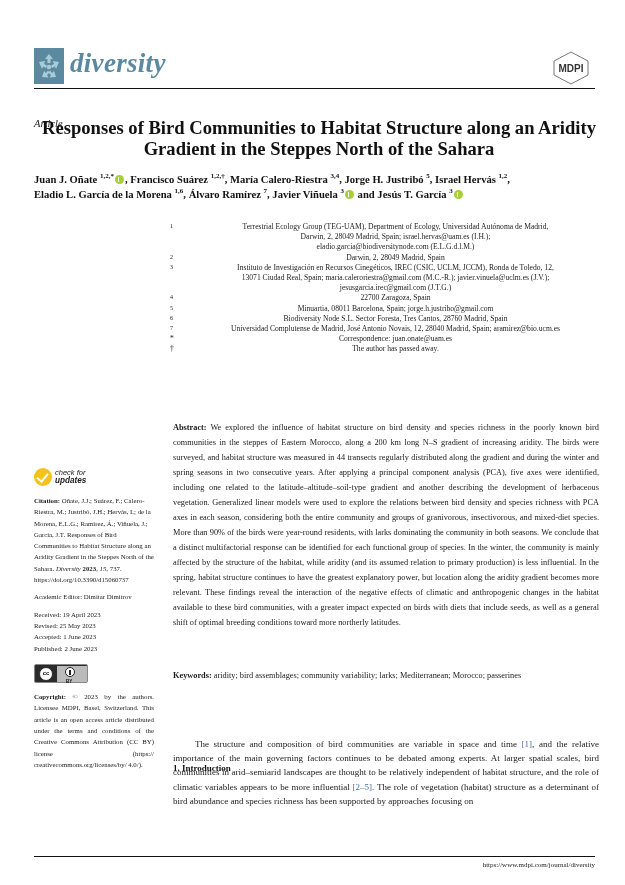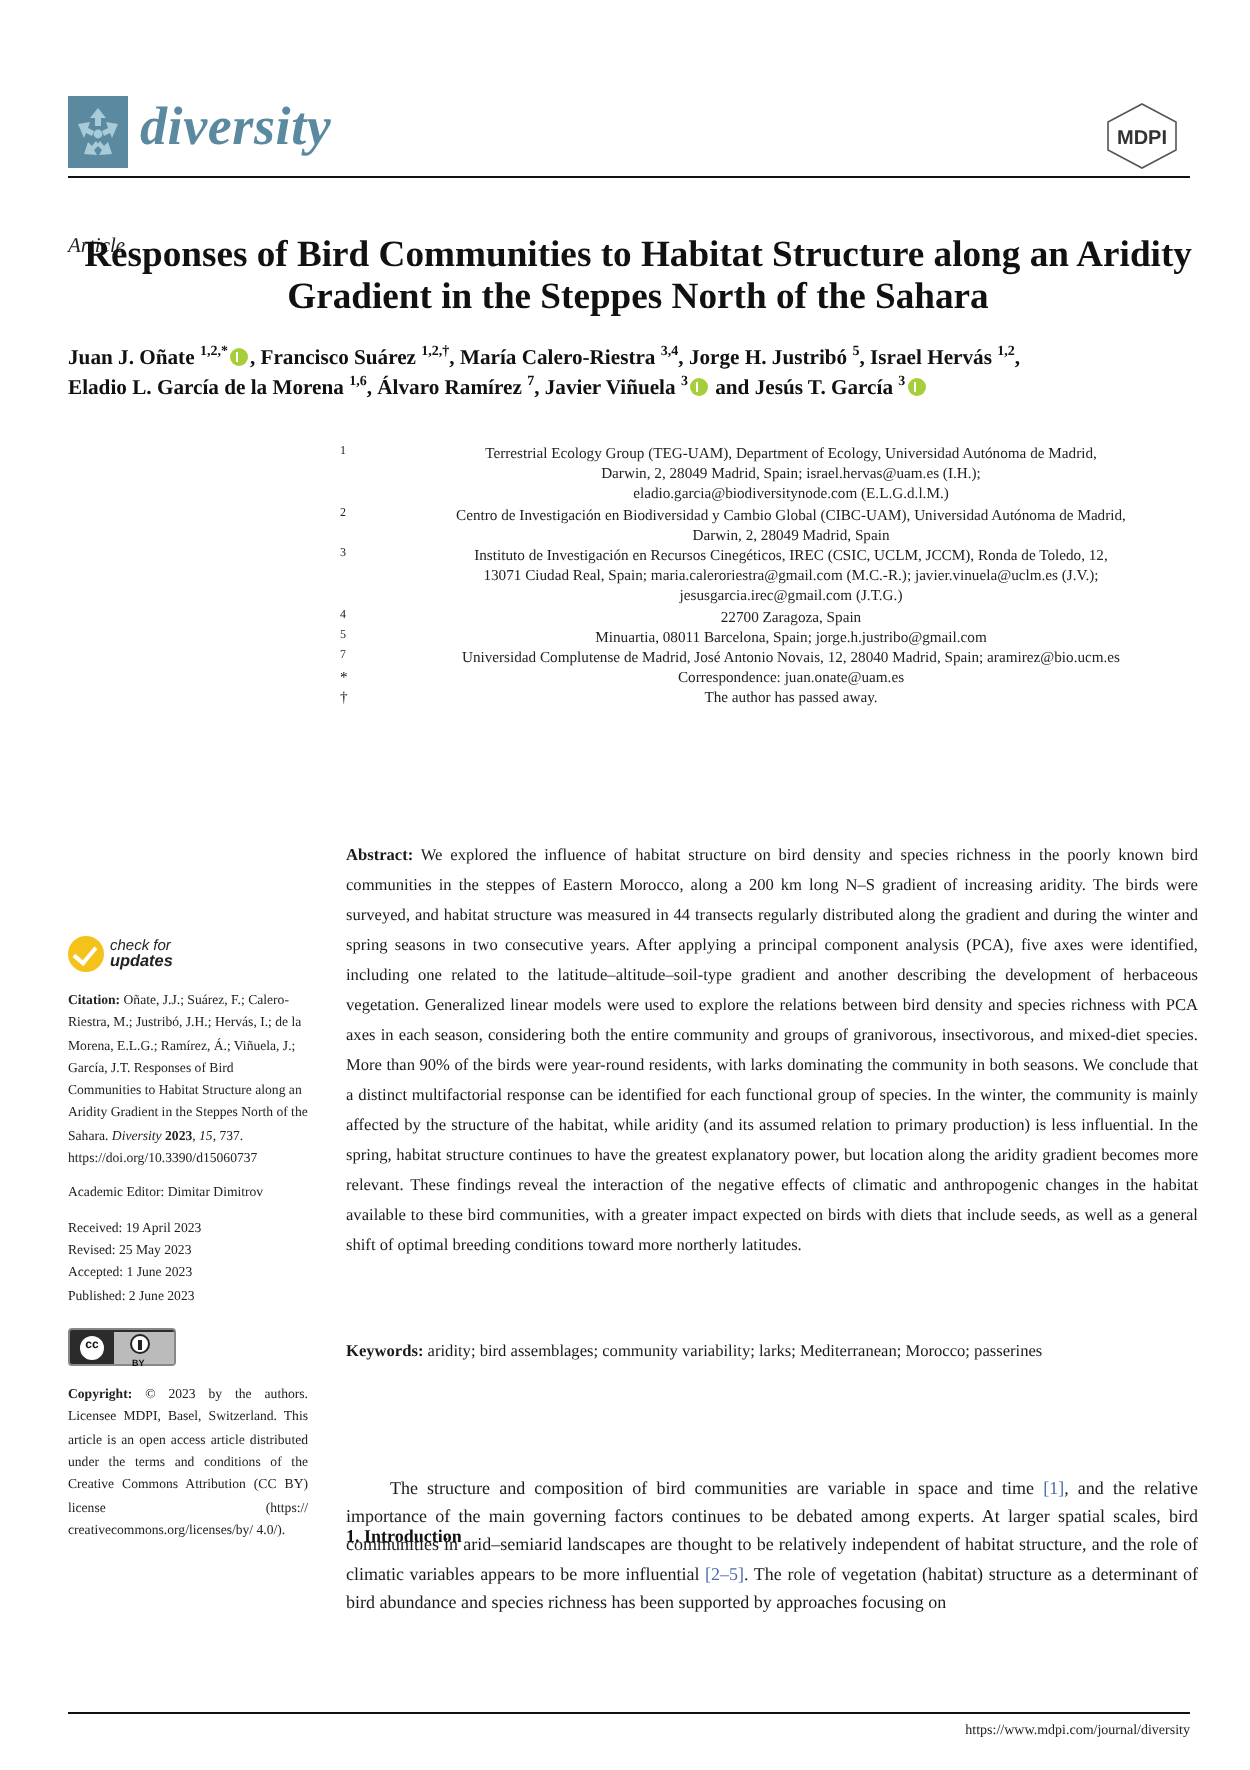--- a/index.html
+++ b/index.html
@@ -90,36 +90,39 @@
 
 <div class="affiliations" id="affiliations">
     <div class="aff">
       <span class="aff-num">1</span>
       <div>Terrestrial Ecology Group (TEG-UAM), Department of Ecology, Universidad Autónoma de Madrid,</div>
       <div>Darwin, 2, 28049 Madrid, Spain; israel.hervas@uam.es (I.H.);</div>
       <div>eladio.garcia@biodiversitynode.com (E.L.G.d.l.M.)</div>
     </div>
     <div class="aff">
       <span class="aff-num">2</span>
-      <div>Centro de Investigación en Biodiversidad y Cambio Global (CIBC-UAM), Universidad Autónoma de Madrid,</div>
       <div>Darwin, 2, 28049 Madrid, Spain</div>
     </div>
     <div class="aff">
       <span class="aff-num">3</span>
       <div>Instituto de Investigación en Recursos Cinegéticos, IREC (CSIC, UCLM, JCCM), Ronda de Toledo, 12,</div>
       <div>13071 Ciudad Real, Spain; maria.caleroriestra@gmail.com (M.C.-R.); javier.vinuela@uclm.es (J.V.);</div>
       <div>jesusgarcia.irec@gmail.com (J.T.G.)</div>
     </div>
     <div class="aff">
       <span class="aff-num">4</span>
       <div>22700 Zaragoza, Spain</div>
     </div>
     <div class="aff">
       <span class="aff-num">5</span>
       <div>Minuartia, 08011 Barcelona, Spain; jorge.h.justribo@gmail.com</div>
+    </div>
+    <div class="aff">
+      <span class="aff-num">6</span>
+      <div>Biodiversity Node S.L. Sector Foresta, Tres Cantos, 28760 Madrid, Spain</div>
     </div>
     <div class="aff">
       <span class="aff-num">7</span>
       <div>Universidad Complutense de Madrid, José Antonio Novais, 12, 28040 Madrid, Spain; aramirez@bio.ucm.es</div>
     </div>
     <div class="aff">
       <span class="aff-sym">*</span>
       <div>Correspondence: juan.onate@uam.es</div>
     </div>
     <div class="aff">

